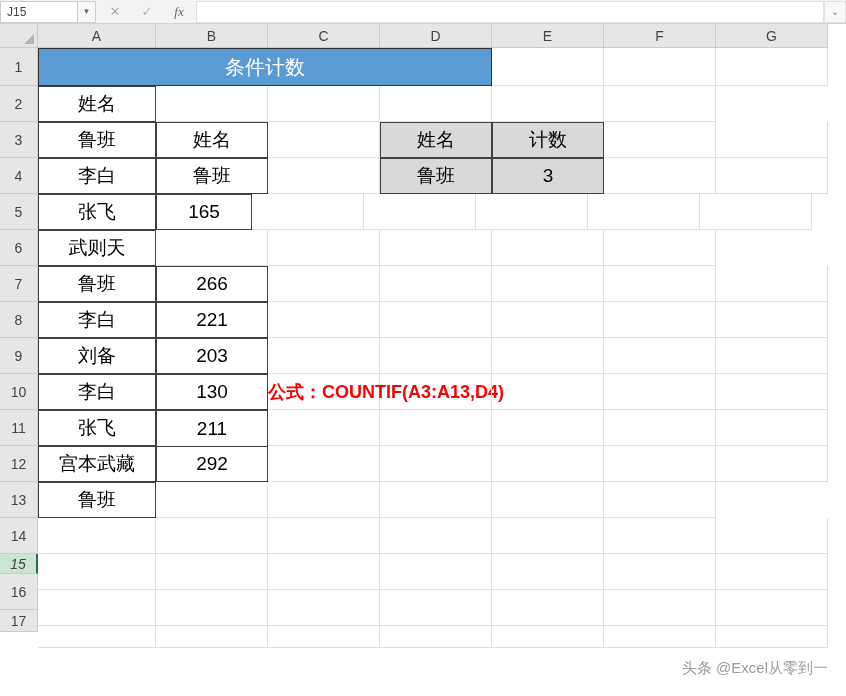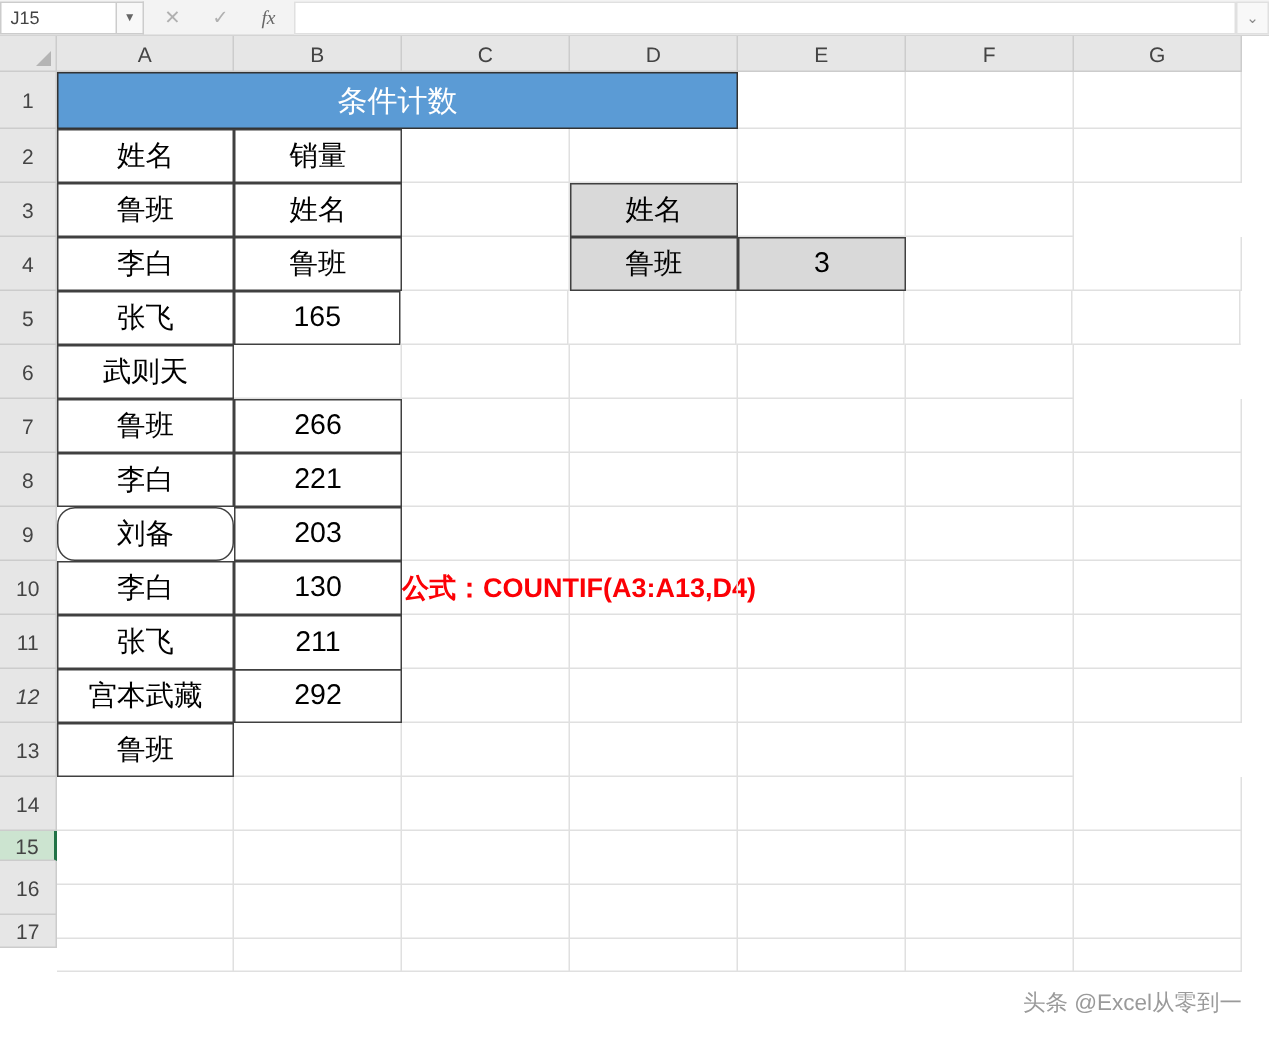--- a/index.html
+++ b/index.html
@@ -220,63 +220,63 @@
       <div class="rh" style="height: 36px;">2</div>
       <div class="rh" style="height: 36px;">3</div>
       <div class="rh" style="height: 36px;">4</div>
       <div class="rh" style="height: 36px;">5</div>
       <div class="rh" style="height: 36px;">6</div>
       <div class="rh" style="height: 36px;">7</div>
       <div class="rh" style="height: 36px;">8</div>
       <div class="rh" style="height: 36px;">9</div>
       <div class="rh" style="height: 36px;">10</div>
       <div class="rh" style="height: 36px;">11</div>
-      <div class="rh" style="height: 36px; font-style: italic;">12</div>
+      <div class="rh" style="height: 36px;">12</div>
       <div class="rh" style="height: 36px;">13</div>
       <div class="rh" style="height: 36px;">14</div>
-      <div class="rh active" style="height: 20px;">15</div>
+      <div class="rh active" style="height: 20px; font-style: italic;">15</div>
       <div class="rh" style="height: 36px;">16</div>
       <div class="rh" style="height: 22px;">17</div>
     </div>
   <div class="cells" id="cells">
       <div class="row-cells" style="height: 38px;">
         <div class="cell title" style="width: 454px; height: 38px;">条件计数</div>
         <div class="cell" style="width: 112px; height: 38px;"></div>
         <div class="cell" style="width: 112px; height: 38px;"></div>
         <div class="cell" style="width: 112px; height: 38px;"></div>
       </div>
       <div class="row-cells" style="height: 36px;">
         <div class="cell tbl" style="width: 118px; height: 36px;">姓名</div>
-        <div class="cell tbl" style="width: 112px; height: 36px;">销量</div>
         <div class="cell" style="width: 112px; height: 36px;"></div>
         <div class="cell" style="width: 112px; height: 36px;"></div>
         <div class="cell" style="width: 112px; height: 36px;"></div>
         <div class="cell" style="width: 112px; height: 36px;"></div>
         <div class="cell" style="width: 112px; height: 36px;"></div>
       </div>
       <div class="row-cells" style="height: 36px;">
         <div class="cell tbl" style="width: 118px; height: 36px;">鲁班</div>
         <div class="cell tbl" style="width: 112px; height: 36px;">姓名</div>
         <div class="cell" style="width: 112px; height: 36px;"></div>
         <div class="cell tbl-gray" style="width: 112px; height: 36px;">姓名</div>
+        <div class="cell tbl-gray" style="width: 112px; height: 36px;">计数</div>
         <div class="cell" style="width: 112px; height: 36px;"></div>
         <div class="cell" style="width: 112px; height: 36px;"></div>
       </div>
       <div class="row-cells" style="height: 36px;">
         <div class="cell tbl" style="width: 118px; height: 36px;">李白</div>
         <div class="cell tbl" style="width: 112px; height: 36px;">鲁班</div>
         <div class="cell" style="width: 112px; height: 36px;"></div>
         <div class="cell tbl-gray" style="width: 112px; height: 36px;">鲁班</div>
         <div class="cell tbl-gray" style="width: 112px; height: 36px;">3</div>
         <div class="cell" style="width: 112px; height: 36px;"></div>
         <div class="cell" style="width: 112px; height: 36px;"></div>
       </div>
       <div class="row-cells" style="height: 36px;">
         <div class="cell tbl" style="width: 118px; height: 36px;">张飞</div>
-        <div class="cell tbl" style="width: 111px; height: 36px;">165</div>
+        <div class="cell tbl" style="width: 96px; height: 36px;">165</div>
         <div class="cell" style="width: 112px; height: 36px;"></div>
         <div class="cell" style="width: 112px; height: 36px;"></div>
         <div class="cell" style="width: 112px; height: 36px;"></div>
         <div class="cell" style="width: 112px; height: 36px;"></div>
         <div class="cell" style="width: 112px; height: 36px;"></div>
       </div>
       <div class="row-cells" style="height: 36px;">
         <div class="cell tbl" style="width: 118px; height: 36px;">武则天</div>
         <div class="cell" style="width: 112px; height: 36px;"></div>
         <div class="cell" style="width: 112px; height: 36px;"></div>
@@ -296,21 +296,21 @@
       <div class="row-cells" style="height: 36px;">
         <div class="cell tbl" style="width: 118px; height: 36px;">李白</div>
         <div class="cell tbl" style="width: 112px; height: 36px;">221</div>
         <div class="cell" style="width: 112px; height: 36px;"></div>
         <div class="cell" style="width: 112px; height: 36px;"></div>
         <div class="cell" style="width: 112px; height: 36px;"></div>
         <div class="cell" style="width: 112px; height: 36px;"></div>
         <div class="cell" style="width: 112px; height: 36px;"></div>
       </div>
       <div class="row-cells" style="height: 36px;">
-        <div class="cell tbl" style="width: 118px; height: 36px; border-radius: 12px;">刘备</div>
+        <div class="cell tbl" style="width: 118px; height: 36px;">刘备</div>
         <div class="cell tbl" style="width: 112px; height: 36px;">203</div>
         <div class="cell" style="width: 112px; height: 36px;"></div>
         <div class="cell" style="width: 112px; height: 36px;"></div>
         <div class="cell" style="width: 112px; height: 36px;"></div>
         <div class="cell" style="width: 112px; height: 36px;"></div>
         <div class="cell" style="width: 112px; height: 36px;"></div>
       </div>
       <div class="row-cells" style="height: 36px;">
         <div class="cell tbl" style="width: 118px; height: 36px;">李白</div>
         <div class="cell tbl" style="width: 112px; height: 36px;">130</div>

